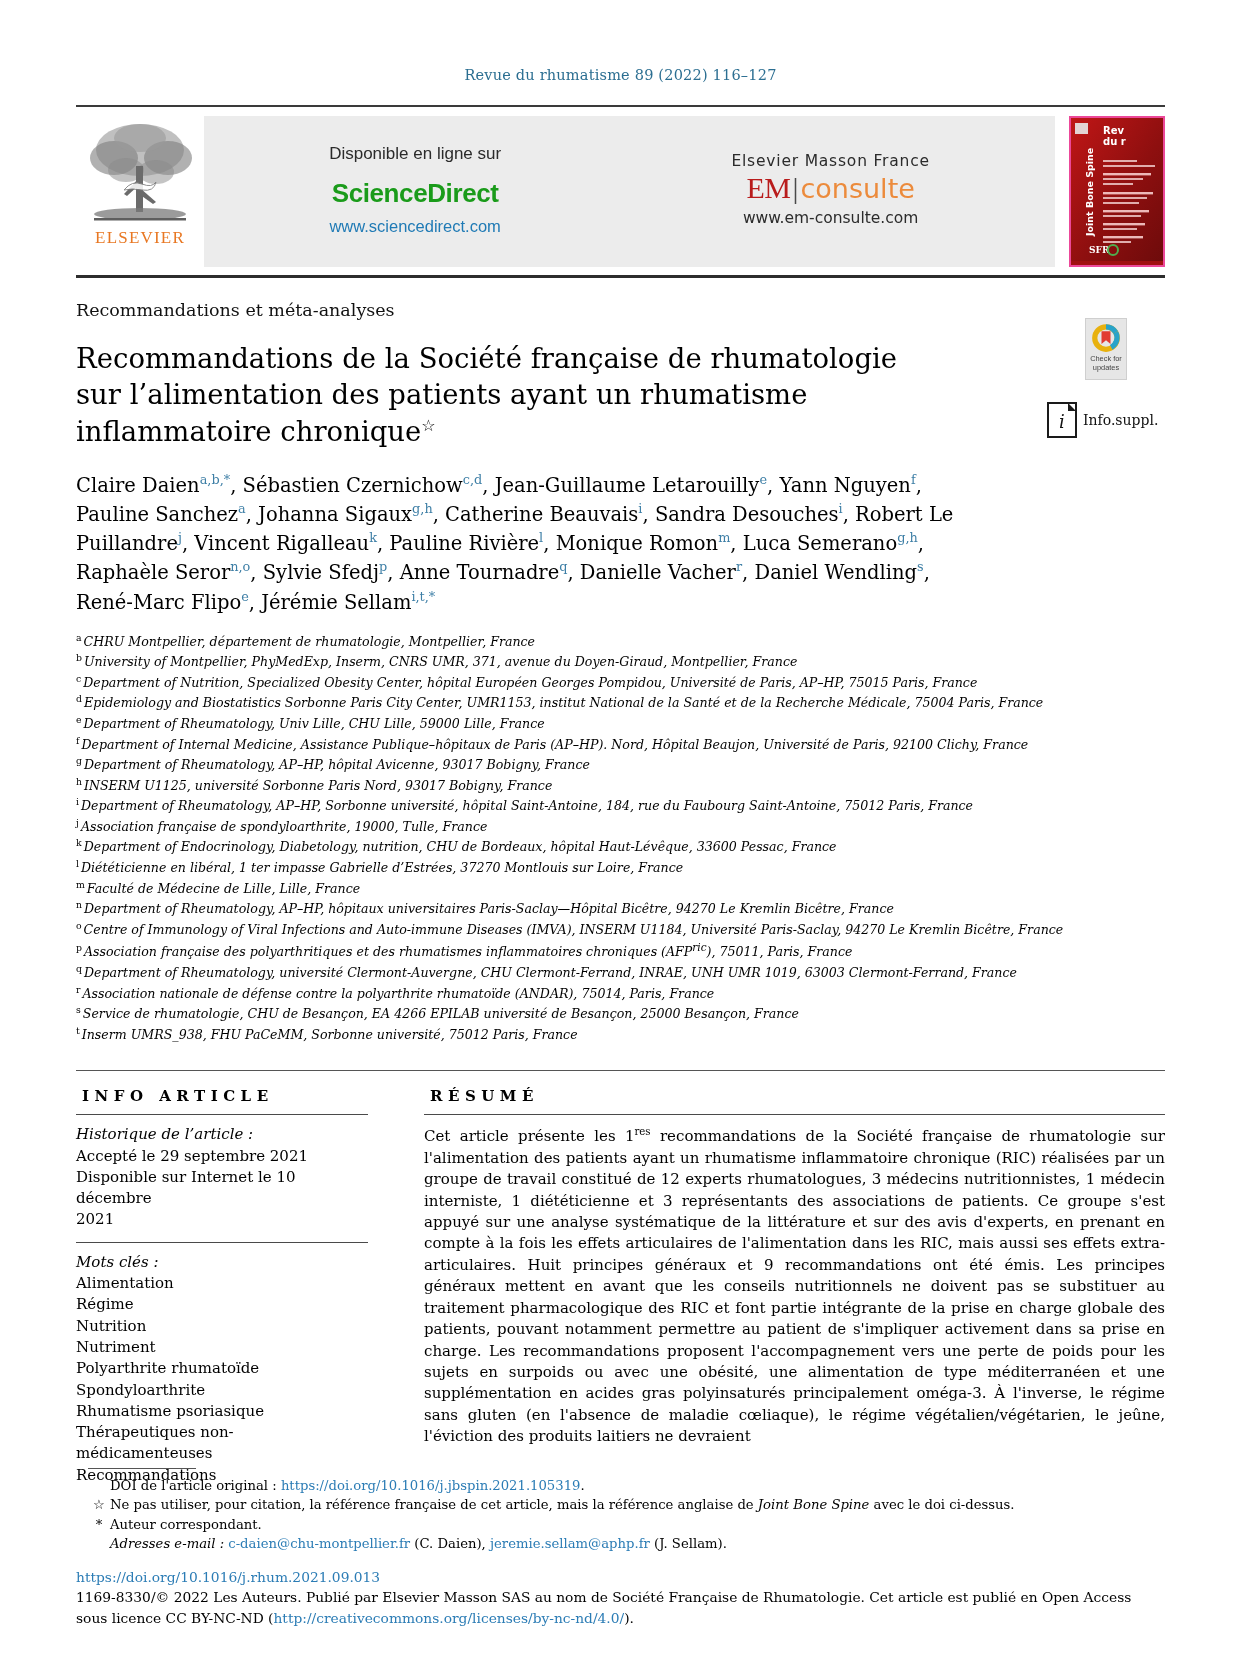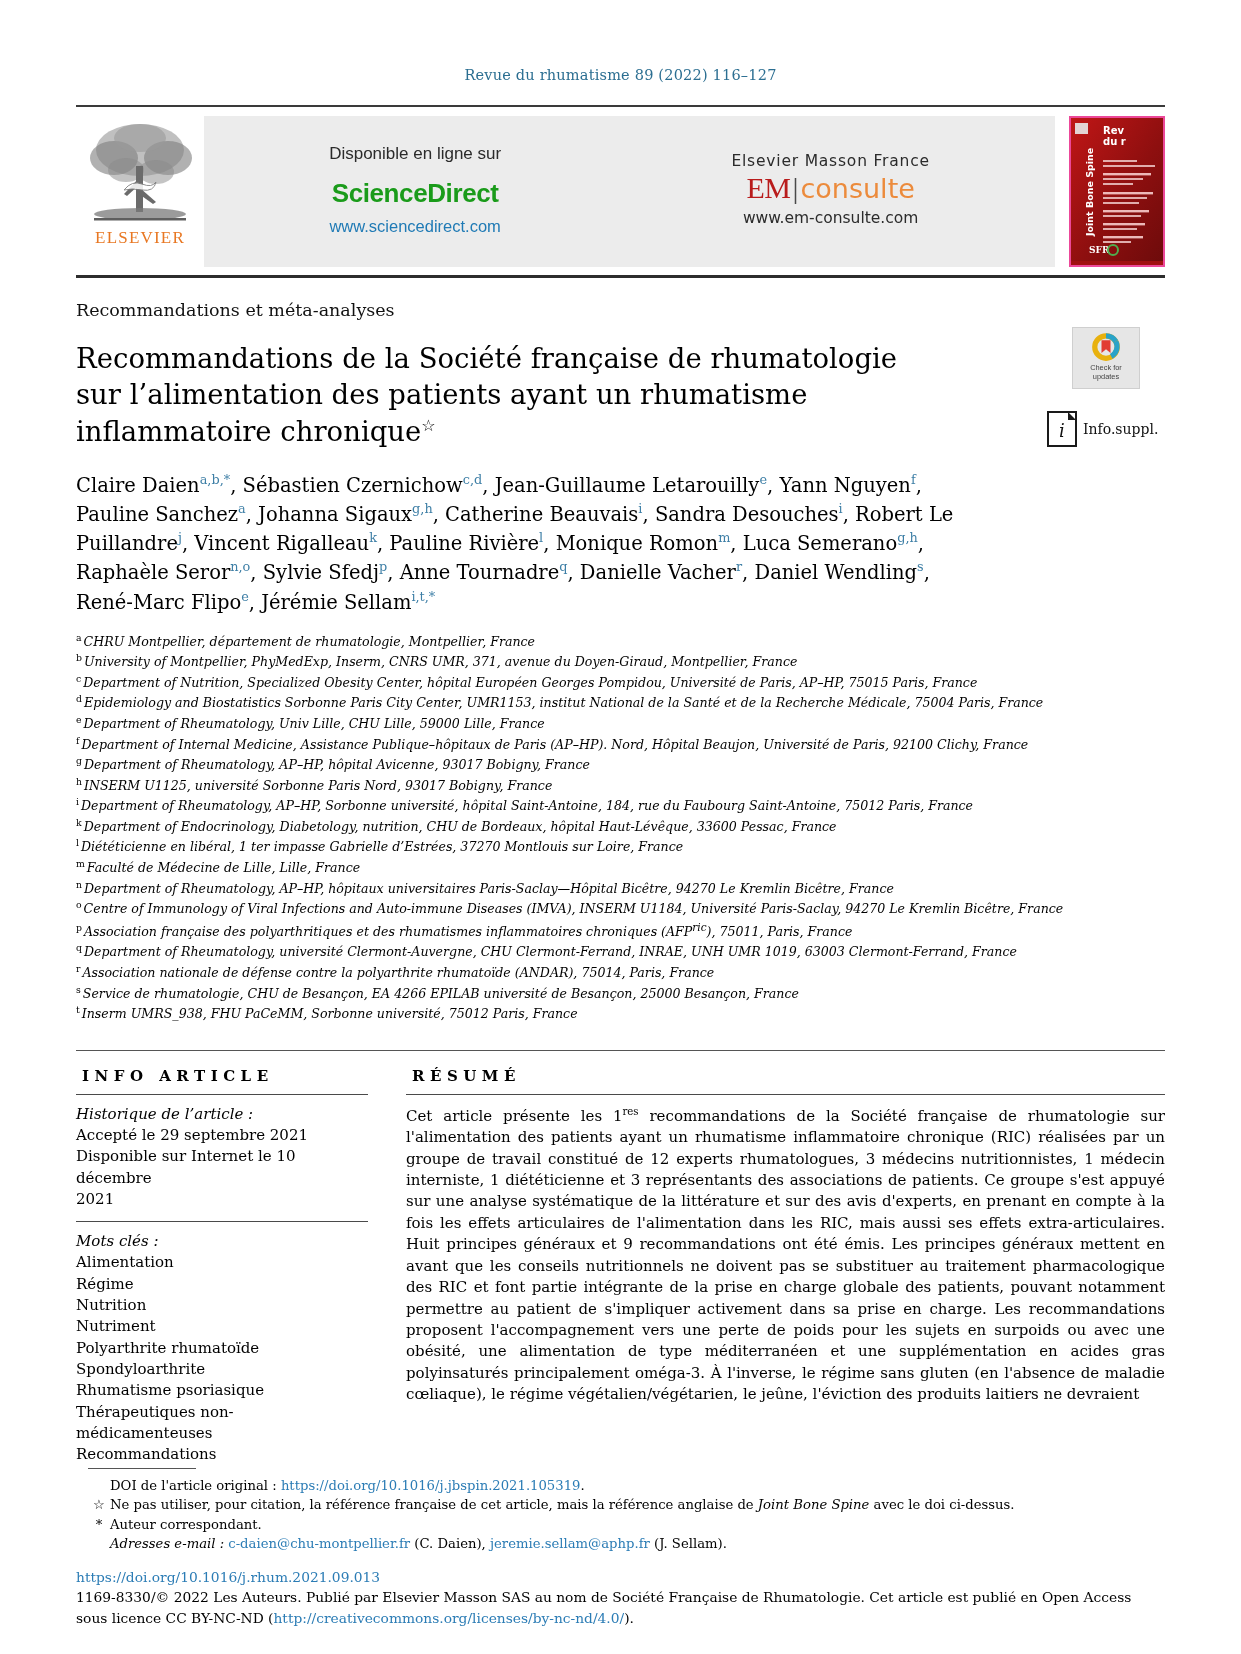--- a/index.html
+++ b/index.html
@@ -172,24 +172,24 @@
 
   
   .badges {
     position: absolute;
     right: 0;
     top: 18px;
     width: 118px;
     text-align: center;
   }
   .check-updates {
-    width: 68px; height: 62px;
+    width: 42px; height: 62px;
     background: #e6e6e6;
     border: 1px solid #cfcfcf;
-    margin: 9px auto;
+    margin: 0 auto;
     display: flex; flex-direction: column;
     align-items: center; justify-content: flex-start;
     padding-top: 4px;
   }
   .cu-text {
     font-family: "Liberation Sans", sans-serif;
     font-size: 7.4px;
     line-height: 1.18;
     color: #444;
     margin-top: 2px;
@@ -207,21 +207,21 @@
     color: #111;
   }
 
   
   .info-rule-top {
     margin-top: 26px;
     border-top: 1px solid #555;
   }
   .two-col {
     display: flex;
-    gap: 38px;
+    gap: 56px;
     margin-top: 0;
   }
   .col-left { flex: 0 0 292px; }
   .col-right { flex: 1 1 auto; }
   .col-head {
     font-family: "DejaVu Serif", serif;
     font-size: 15px;
     font-weight: bold;
     letter-spacing: 5.5px;
     padding: 16px 0 9px 6px;
@@ -407,20 +407,21 @@
     <div class="affiliations">
         <div><span class="aff-mark">a</span>CHRU Montpellier, département de rhumatologie, Montpellier, France</div>
         <div><span class="aff-mark">b</span>University of Montpellier, PhyMedExp, Inserm, CNRS UMR, 371, avenue du Doyen-Giraud, Montpellier, France</div>
         <div><span class="aff-mark">c</span>Department of Nutrition, Specialized Obesity Center, hôpital Européen Georges Pompidou, Université de Paris, AP–HP, 75015 Paris, France</div>
         <div><span class="aff-mark">d</span>Epidemiology and Biostatistics Sorbonne Paris City Center, UMR1153, institut National de la Santé et de la Recherche Médicale, 75004 Paris, France</div>
         <div><span class="aff-mark">e</span>Department of Rheumatology, Univ Lille, CHU Lille, 59000 Lille, France</div>
         <div><span class="aff-mark">f</span>Department of Internal Medicine, Assistance Publique–hôpitaux de Paris (AP–HP). Nord, Hôpital Beaujon, Université de Paris, 92100 Clichy, France</div>
         <div><span class="aff-mark">g</span>Department of Rheumatology, AP–HP, hôpital Avicenne, 93017 Bobigny, France</div>
         <div><span class="aff-mark">h</span>INSERM U1125, université Sorbonne Paris Nord, 93017 Bobigny, France</div>
         <div><span class="aff-mark">i</span>Department of Rheumatology, AP–HP, Sorbonne université, hôpital Saint-Antoine, 184, rue du Faubourg Saint-Antoine, 75012 Paris, France</div>
+        <div><span class="aff-mark">j</span>Association française de spondyloarthrite, 19000, Tulle, France</div>
         <div><span class="aff-mark">k</span>Department of Endocrinology, Diabetology, nutrition, CHU de Bordeaux, hôpital Haut-Lévêque, 33600 Pessac, France</div>
         <div><span class="aff-mark">l</span>Diététicienne en libéral, 1 ter impasse Gabrielle d’Estrées, 37270 Montlouis sur Loire, France</div>
         <div><span class="aff-mark">m</span>Faculté de Médecine de Lille, Lille, France</div>
         <div><span class="aff-mark">n</span>Department of Rheumatology, AP–HP, hôpitaux universitaires Paris-Saclay—Hôpital Bicêtre, 94270 Le Kremlin Bicêtre, France</div>
         <div><span class="aff-mark">o</span>Centre of Immunology of Viral Infections and Auto-immune Diseases (IMVA), INSERM U1184, Université Paris-Saclay, 94270 Le Kremlin Bicêtre, France</div>
         <div><span class="aff-mark">p</span>Association française des polyarthritiques et des rhumatismes inflammatoires chroniques (AFP<sup>ric</sup>), 75011, Paris, France</div>
         <div><span class="aff-mark">q</span>Department of Rheumatology, université Clermont-Auvergne, CHU Clermont-Ferrand, INRAE, UNH UMR 1019, 63003 Clermont-Ferrand, France</div>
         <div><span class="aff-mark">r</span>Association nationale de défense contre la polyarthrite rhumatoïde (ANDAR), 75014, Paris, France</div>
         <div><span class="aff-mark">s</span>Service de rhumatologie, CHU de Besançon, EA 4266 EPILAB université de Besançon, 25000 Besançon, France</div>
         <div><span class="aff-mark">t</span>Inserm UMRS_938, FHU PaCeMM, Sorbonne université, 75012 Paris, France</div>

